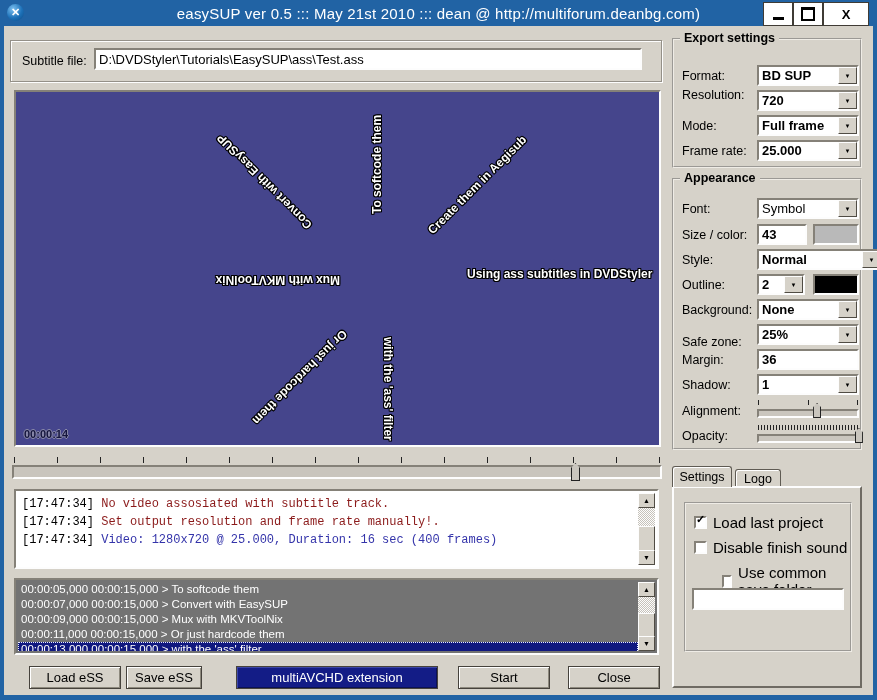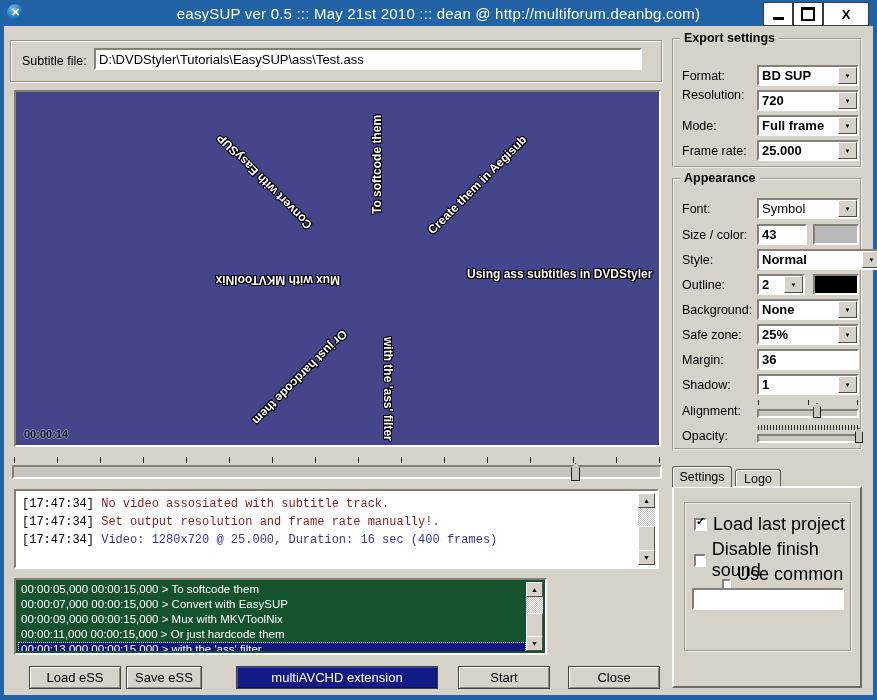--- a/index.html
+++ b/index.html
@@ -63,21 +63,21 @@
   .sb-btn{position:absolute;left:0;width:17px;height:15px;box-sizing:border-box;background:#d6d2c9;
     border:1px solid;border-color:#fdfdfd #504c44 #504c44 #fdfdfd;display:flex;align-items:center;justify-content:center;
     font-size:7px;line-height:1;color:#000;}
   .sb-up{top:0;} .sb-down{bottom:0;}
   .sb-track{position:absolute;left:0;right:0;top:15px;bottom:15px;
     background:conic-gradient(#fdfdfd 25%, #c6c2ba 0 50%, #fdfdfd 0 75%, #c6c2ba 0);background-size:2px 2px;}
   .sb-thumb{position:absolute;left:0;width:17px;box-sizing:border-box;background:#d6d2c9;
     border:1px solid;border-color:#fdfdfd #504c44 #504c44 #fdfdfd;}
 
   
-  .sublist{position:absolute;left:10px;top:552px;width:533px;height:77px;box-sizing:border-box;background:#14532d;}
+  .sublist{position:absolute;left:10px;top:552px;width:645px;height:77px;box-sizing:border-box;background:#737373;}
   .sublist-inner{position:absolute;left:2px;top:2px;right:19px;bottom:2px;overflow:hidden;}
   .list-item{height:15px;line-height:15px;padding-left:3px;color:#fff;font-size:11.5px;white-space:nowrap;}
   .list-item.selected{background:#10187f;outline:1px dotted #e8ecff;outline-offset:-1px;}
 
   
   .btn{position:absolute;top:640px;height:23px;box-sizing:border-box;background:#d6d2c9;
     border:1px solid #46423c;box-shadow:inset 1px 1px 0 #fff, inset -1px -1px 0 #8d897d;
     display:flex;align-items:center;justify-content:center;font-size:13px;cursor:default;}
   .btn-load{left:25px;width:92px;} .btn-save{left:122px;width:76px;}
   .btn-multi{left:232px;width:202px;background:#131c86;color:#fff;box-shadow:inset 1px 1px 0 #3c45a6, inset -1px -1px 0 #0a1057;}
@@ -117,21 +117,21 @@
   .tab-settings{left:668px;top:440px;width:60px;height:21px;z-index:2;}
   .tab-logo{left:731px;top:443px;width:46px;height:18px;}
   .tab-page{position:absolute;left:668px;top:460px;width:190px;height:202px;box-sizing:border-box;background:#d6d2c9;
     border:2px solid;border-color:#fdfdfd #6f6b63 #6f6b63 #fdfdfd;z-index:1;}
   .opt-group{position:absolute;left:10px;top:14px;width:168px;height:150px;box-sizing:border-box;border:2px groove #efece6;}
   .check-row{position:absolute;left:8px;display:flex;align-items:center;gap:6px;}
   .checkbox{width:13px;height:13px;box-sizing:border-box;background:#fff;
     border:2px solid;border-color:#858178 #fdfdfd #fdfdfd #858178;position:relative;}
   .checkmark{position:absolute;left:0px;top:-4px;font-size:11px;font-weight:bold;color:#000;display:none;line-height:1;}
   .check-row.checked .checkmark{display:block;}
-  .check-label{font-size:18px;}
+  .check-label{font-size:15px;}
   .folder-input{position:absolute;left:6px;top:84px;width:152px;height:22px;box-sizing:border-box;
     font:13px "Liberation Sans",sans-serif;padding:1px 3px;outline:none;}
 </style>
 </head>
 <body>
 
 <div class="window">
 
   <div class="titlebar">
     <div class="app-icon">
@@ -265,21 +265,21 @@
         <span class="combo-btn">▼</span>
       </div>
       <div class="swatch" style="left: 139px; top: 94px; width: 46px; background: rgb(0, 0, 0);"></div>
 
       <div class="row-label" style="top:123px;">Background:</div>
       <div class="combo" style="left:83px;top:119px;width:102px;">
         <span class="combo-text">None</span>
         <span class="combo-btn">▼</span>
       </div>
 
-      <div class="row-label" style="top:148px;">Safe zone:</div>
+      <div class="row-label" style="top:155px;">Safe zone:</div>
       <div class="combo" style="left:83px;top:144px;width:102px;">
         <span class="combo-text">25%</span>
         <span class="combo-btn">▼</span>
       </div>
 
       <div class="row-label" style="top:173px;">Margin:</div>
       <input class="mini-input sunken" style="left: 83px; top: 169px; width: 102px;" value="36">
 
       <div class="row-label" style="top:198px;">Shadow:</div>
       <div class="combo" style="left:83px;top:194px;width:102px;">

